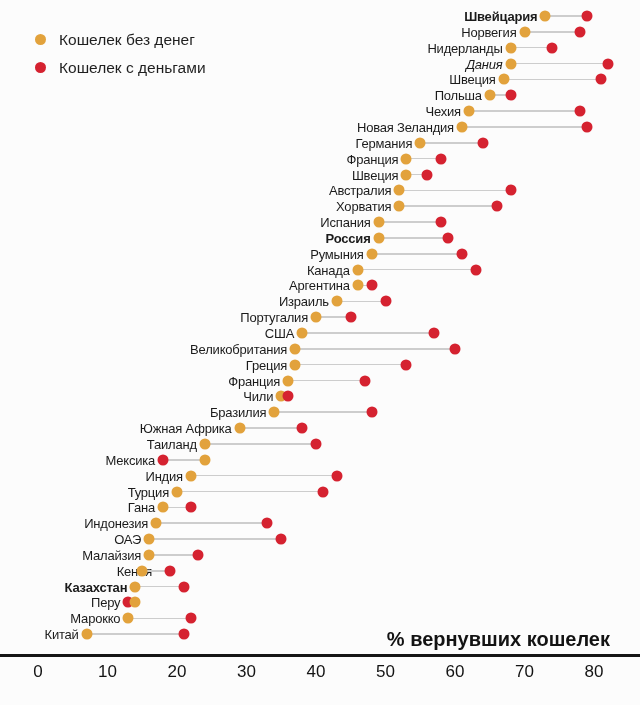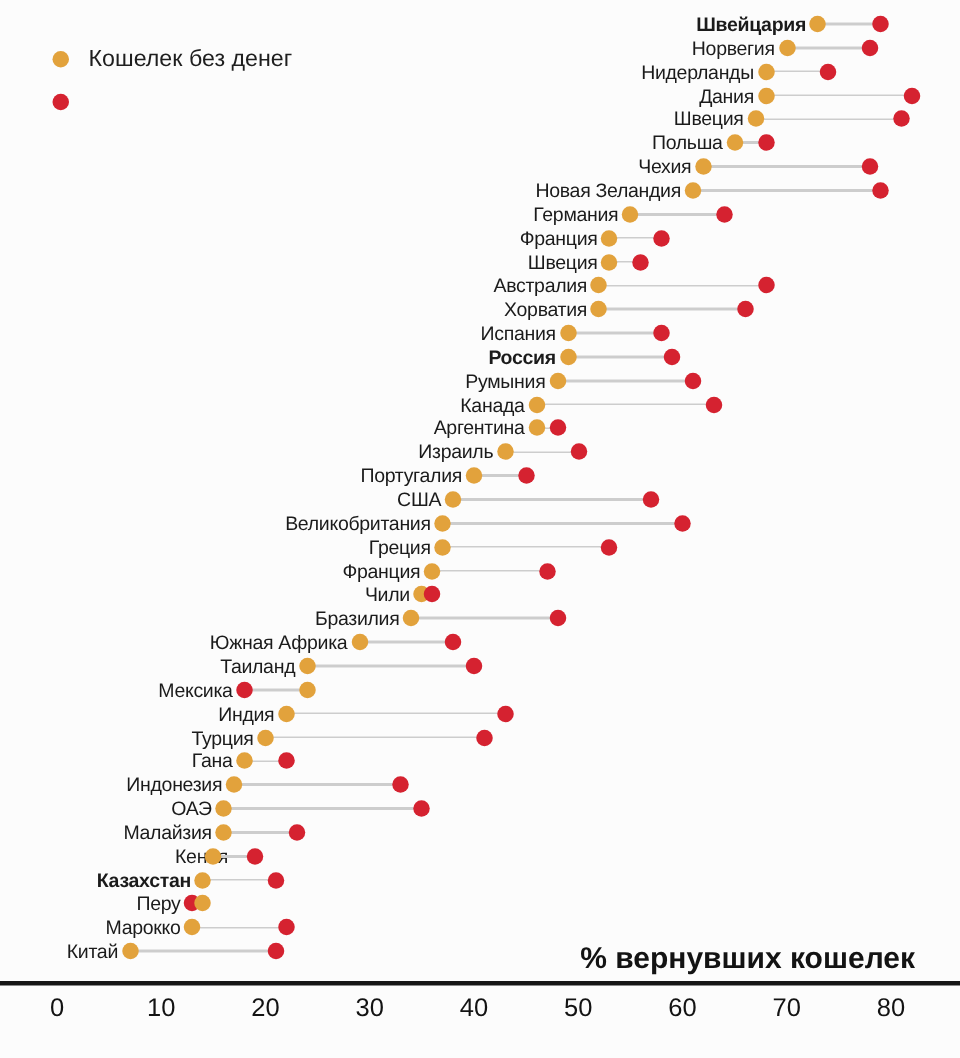--- a/index.html
+++ b/index.html
@@ -37,37 +37,38 @@
 
 <div class="canvas">
 
   <div>
     <div class="legend-item" style="top:39.5px">
       <span class="ldot" style="background: rgb(226, 162, 60);"></span>
       <span>Кошелек без денег</span>
     </div>
     <div class="legend-item" style="top:67.5px">
       <span class="ldot" style="background: rgb(213, 34, 48);"></span>
+      <span>Кошелек с деньгами</span>
     </div>
   </div>
 
   <div id="rows">
       <div class="row-label" style="right: 102.65px; top: 16px; font-weight: bold;">Швейцария</div>
       <div class="connector" style="left: 545.35px; width: 41.7px; top: 15.2px; background: rgb(205, 205, 205);"></div>
       <div class="dot" style="left: 545.35px; top: 16px; background: rgb(226, 162, 60); z-index: 2;"></div>
       <div class="dot" style="left: 587.05px; top: 16px; background: rgb(213, 34, 48); z-index: 3;"></div>
       <div class="row-label" style="right: 123.5px; top: 31.85px;">Норвегия</div>
       <div class="connector" style="left: 524.5px; width: 55.6px; top: 31.05px; background: rgb(205, 205, 205);"></div>
       <div class="dot" style="left: 524.5px; top: 31.85px; background: rgb(226, 162, 60); z-index: 2;"></div>
       <div class="dot" style="left: 580.1px; top: 31.85px; background: rgb(213, 34, 48); z-index: 3;"></div>
       <div class="row-label" style="right: 137.4px; top: 47.7px;">Нидерланды</div>
       <div class="connector" style="left: 510.6px; width: 41.7px; top: 46.9px; background: rgb(205, 205, 205);"></div>
       <div class="dot" style="left: 510.6px; top: 47.7px; background: rgb(226, 162, 60); z-index: 2;"></div>
       <div class="dot" style="left: 552.3px; top: 47.7px; background: rgb(213, 34, 48); z-index: 3;"></div>
-      <div class="row-label" style="right: 137.4px; top: 63.55px;">Дания</div>
+      <div class="row-label" style="right: 137.4px; top: 63.55px; font-style: italic;">Дания</div>
       <div class="connector" style="left: 510.6px; width: 97.3px; top: 62.75px; background: rgb(205, 205, 205);"></div>
       <div class="dot" style="left: 510.6px; top: 63.55px; background: rgb(226, 162, 60); z-index: 2;"></div>
       <div class="dot" style="left: 607.9px; top: 63.55px; background: rgb(213, 34, 48); z-index: 3;"></div>
       <div class="row-label" style="right: 144.35px; top: 79.4px;">Швеция</div>
       <div class="connector" style="left: 503.65px; width: 97.3px; top: 78.6px; background: rgb(205, 205, 205);"></div>
       <div class="dot" style="left: 503.65px; top: 79.4px; background: rgb(226, 162, 60); z-index: 2;"></div>
       <div class="dot" style="left: 600.95px; top: 79.4px; background: rgb(213, 34, 48); z-index: 3;"></div>
       <div class="row-label" style="right: 158.25px; top: 95.25px;">Польша</div>
       <div class="connector" style="left: 489.75px; width: 20.85px; top: 94.45px; background: rgb(205, 205, 205);"></div>
       <div class="dot" style="left: 489.75px; top: 95.25px; background: rgb(226, 162, 60); z-index: 2;"></div>

